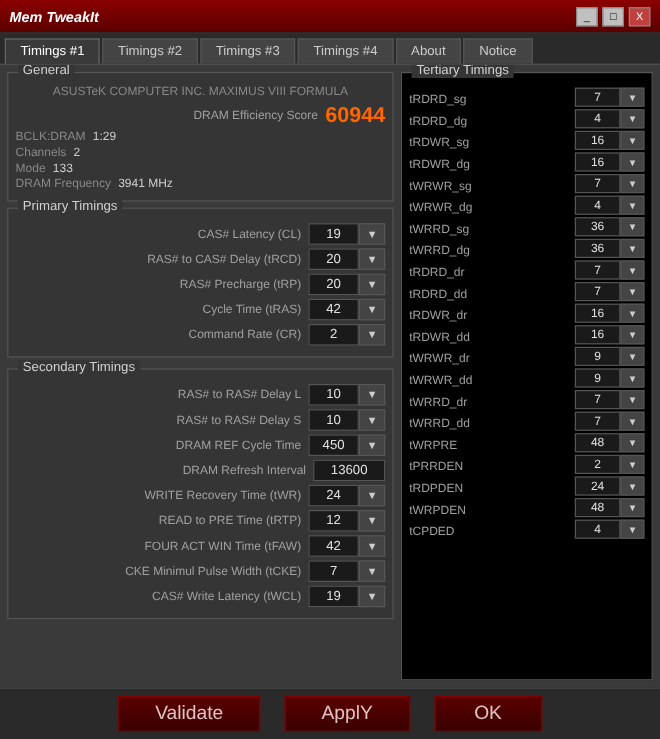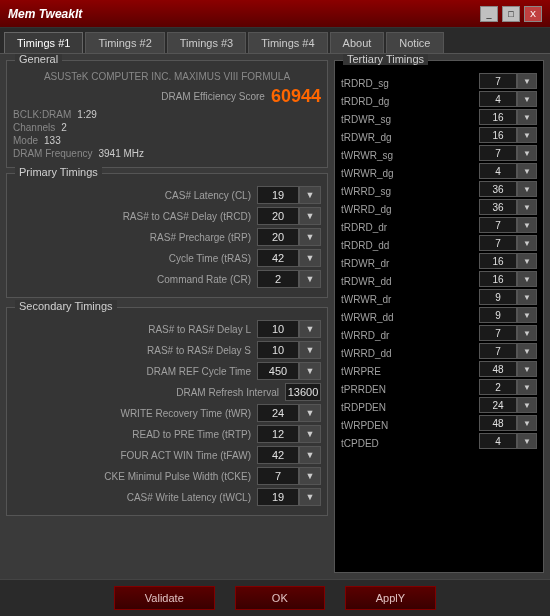--- a/index.html
+++ b/index.html
@@ -258,31 +258,31 @@
       display: flex;
       justify-content: center;
       gap: 20px;
       border-top: 1px solid #444;
     }
     .bottom-btn {
       background: linear-gradient(to bottom, #5a0000, #3a0000);
       border: 1px solid #800000;
       color: #e0c0c0;
       padding: 5px 30px;
-      font-size: 11px;
+      font-size: 16px;
       cursor: pointer;
       min-width: 90px;
     }
 
     .secondary-group {
       margin-top: 4px;
     }
 
     .dram-refresh-input {
-      width: 36px;
+      width: 60px;
       height: 18px;
       background: #1a1a1a;
       border: 1px solid #555;
       color: #e0e0e0;
       font-size: 11px;
       text-align: center;
       outline: none;
     }
 
     select.timing-select {
@@ -547,17 +547,17 @@
           </div>
 
         </div>
       </div>
     </div>
 
   </div>
 
   <div class="bottom-bar">
     <button class="bottom-btn">Validate</button>
+    <button class="bottom-btn">ApplY</button>
     <button class="bottom-btn">OK</button>
-    <button class="bottom-btn">ApplY</button>
   </div>
 
 </div>
 
 </body></html>

